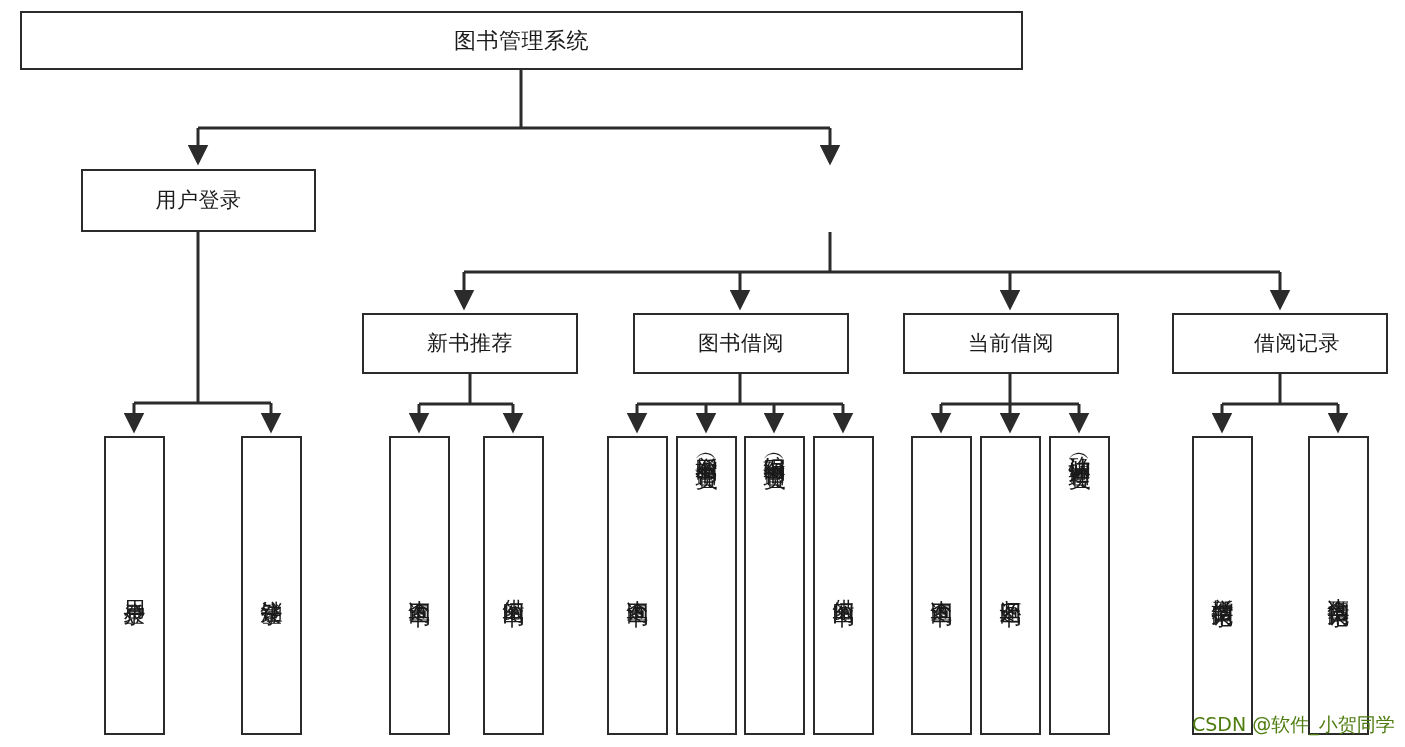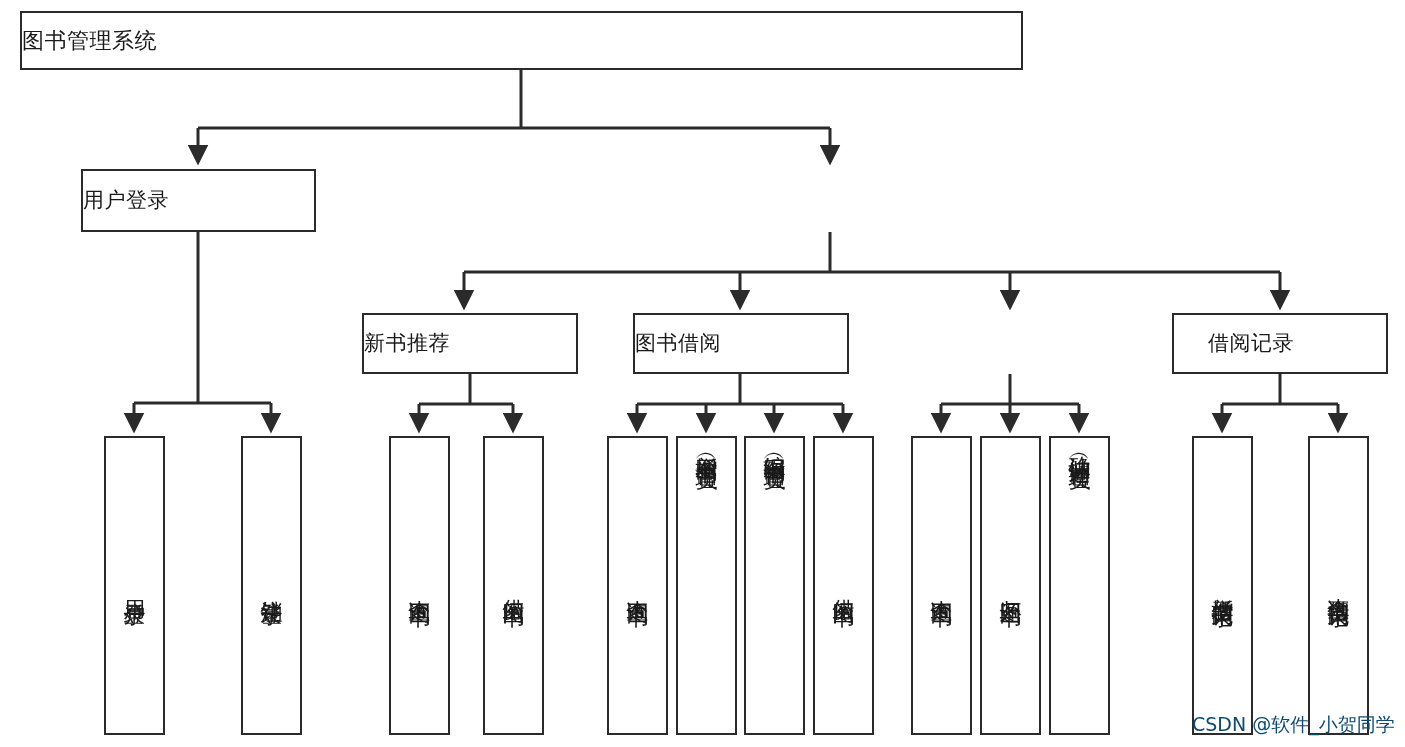--- a/index.html
+++ b/index.html
@@ -23,20 +23,21 @@
     height: 747px;
     pointer-events: none;
   }
   .node {
     position: absolute;
     box-sizing: border-box;
     border: 2px solid #2b2b2b;
     background: #ffffff;
     display: flex;
     align-items: center;
+    justify-content: center;
     color: #1a1a1a;
   }
   .node .label {
     font-size: 21px;
     letter-spacing: 0.5px;
     line-height: 1.15;
     white-space: nowrap;
   }
   .node.root .label { font-size: 22px; }
   .node.leaf {
@@ -51,21 +52,21 @@
     letter-spacing: 2px;
     line-height: 1.0;
     white-space: nowrap;
   }
   .node.leaf.mid { align-items: center; }
   .watermark {
     position: absolute;
     left: 1192px;
     top: 712px;
     font-size: 19px;
-    color: #0c4a6e;
+    color: #4d7c0f;
     white-space: nowrap;
     font-family: "DejaVu Sans", "Liberation Sans", sans-serif;
   }
 </style>
 </head>
 <body>
 
 <div id="canvas">
 
   <svg class="connectors" viewBox="0 0 1405 747" xmlns="http://www.w3.org/2000/svg">
@@ -125,20 +126,23 @@
   <div class="node" style="left:81px; top:169px; width:235px; height:63px;">
     <span class="label">用户登录</span>
   </div>
 
   <div class="node" style="left:633px; top:313px; width:216px; height:61px;">
     <span class="label">图书借阅</span>
   </div>
   <div class="node" style="left:362px; top:313px; width:216px; height:61px;">
     <span class="label">新书推荐</span>
   </div>
+  <div class="node" style="left:903px; top:313px; width:216px; height:61px;">
+    <span class="label">当前借阅</span>
+  </div>
   <div class="node" style="left:1172px; top:313px; width:216px; height:61px;padding-left:34px;">
     <span class="label">借阅记录</span>
   </div>
 
   <div class="node leaf mid" style="left:104px; top:436px; width:61px; height:299px;">
     <span class="label">用户登录</span>
   </div>
   <div class="node leaf mid" style="left:241px; top:436px; width:61px; height:299px;">
     <span class="label">注销登录</span>
   </div>

